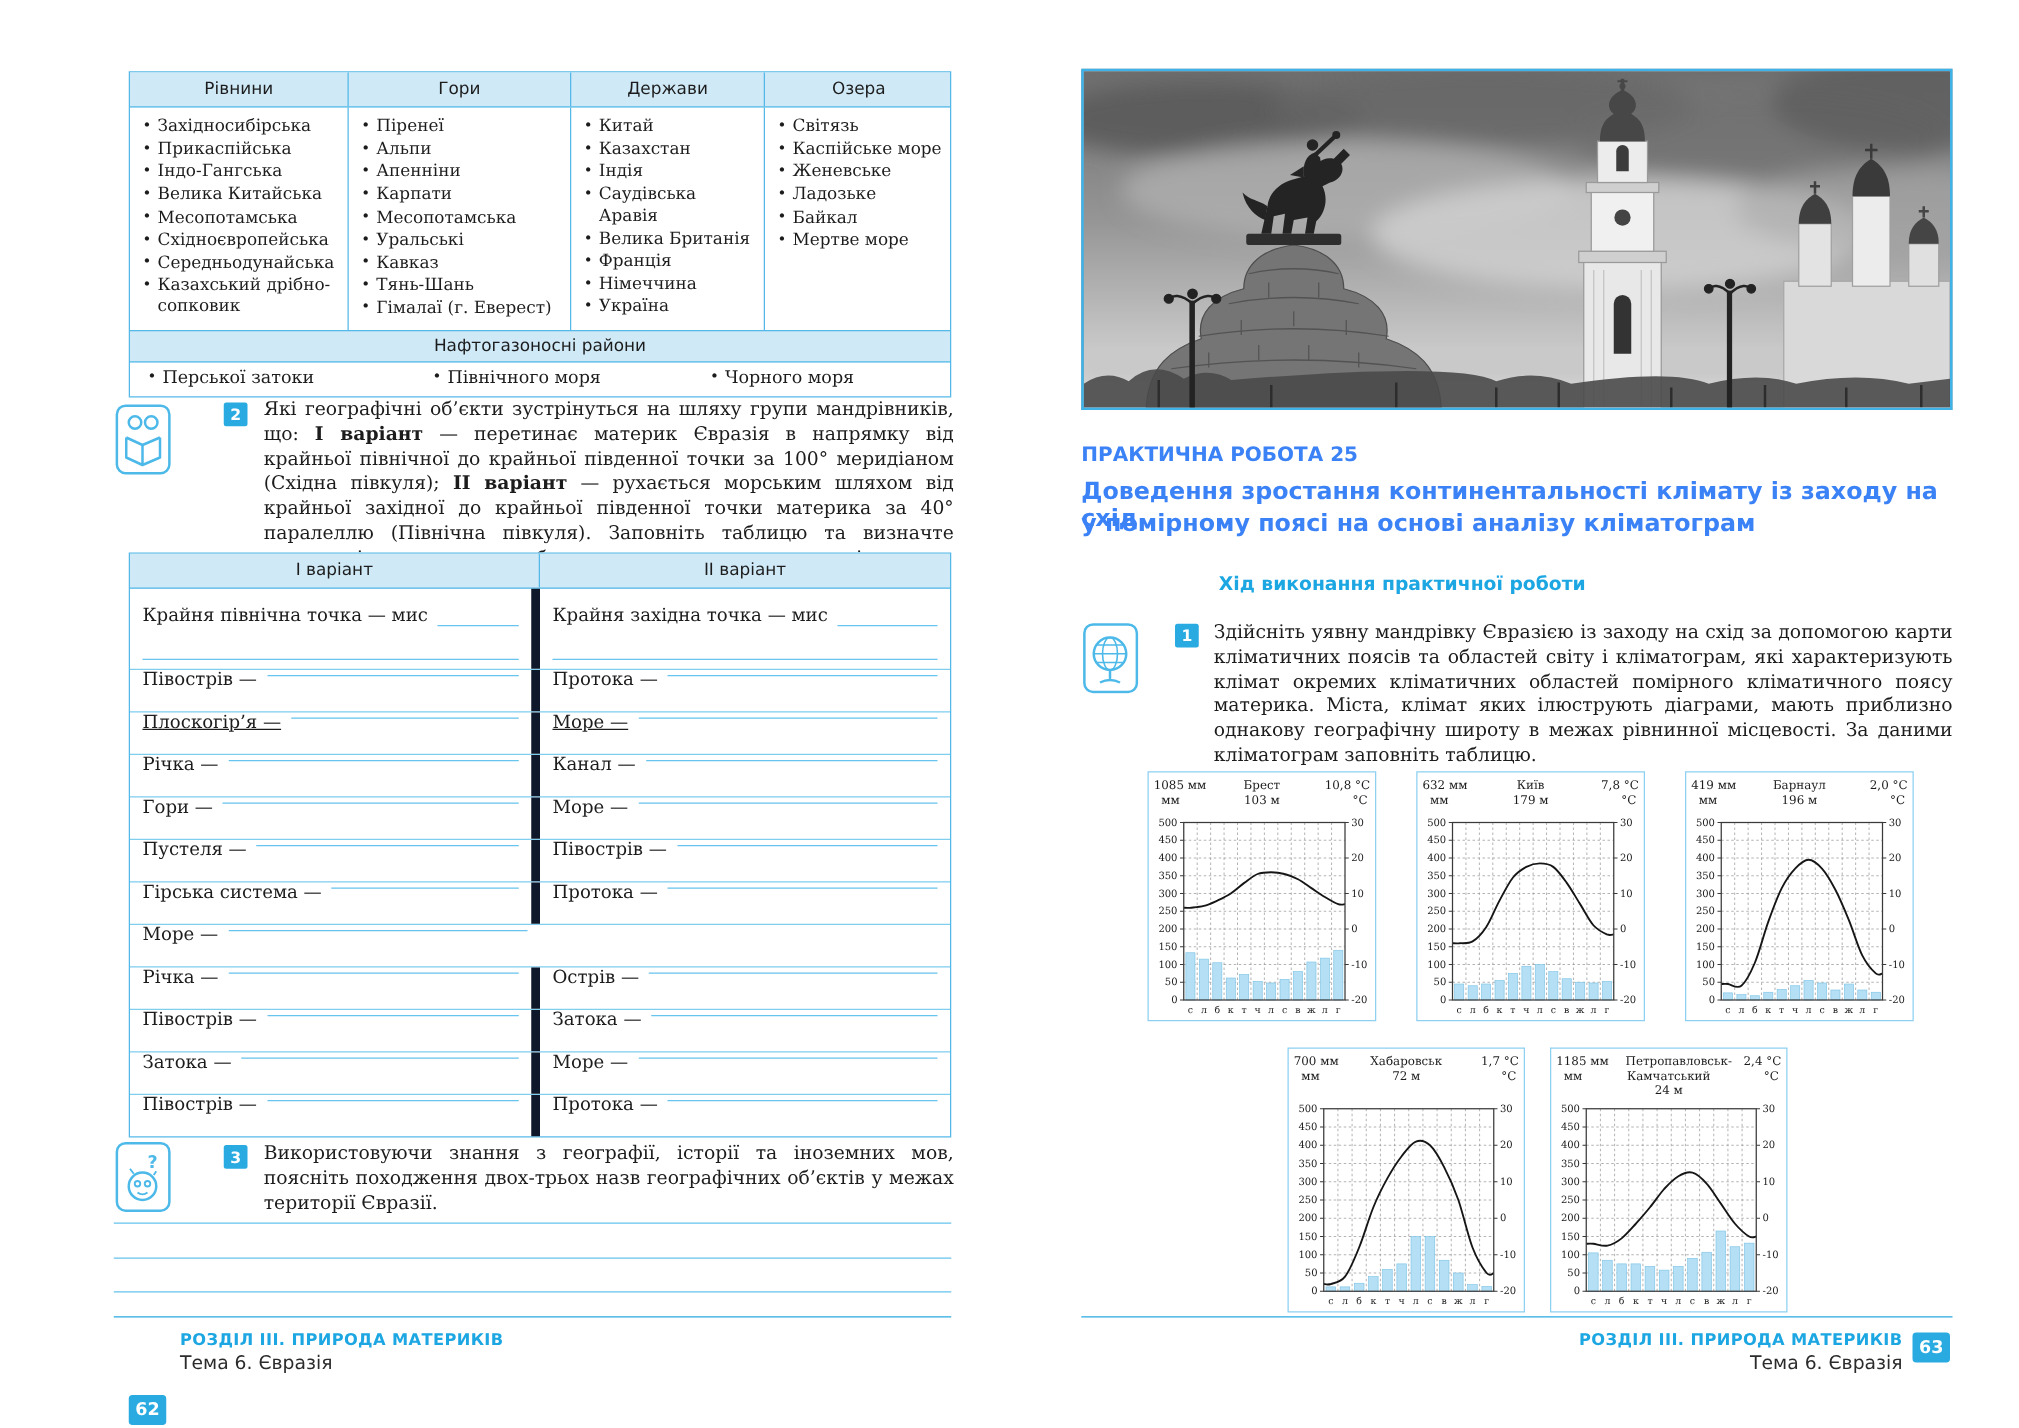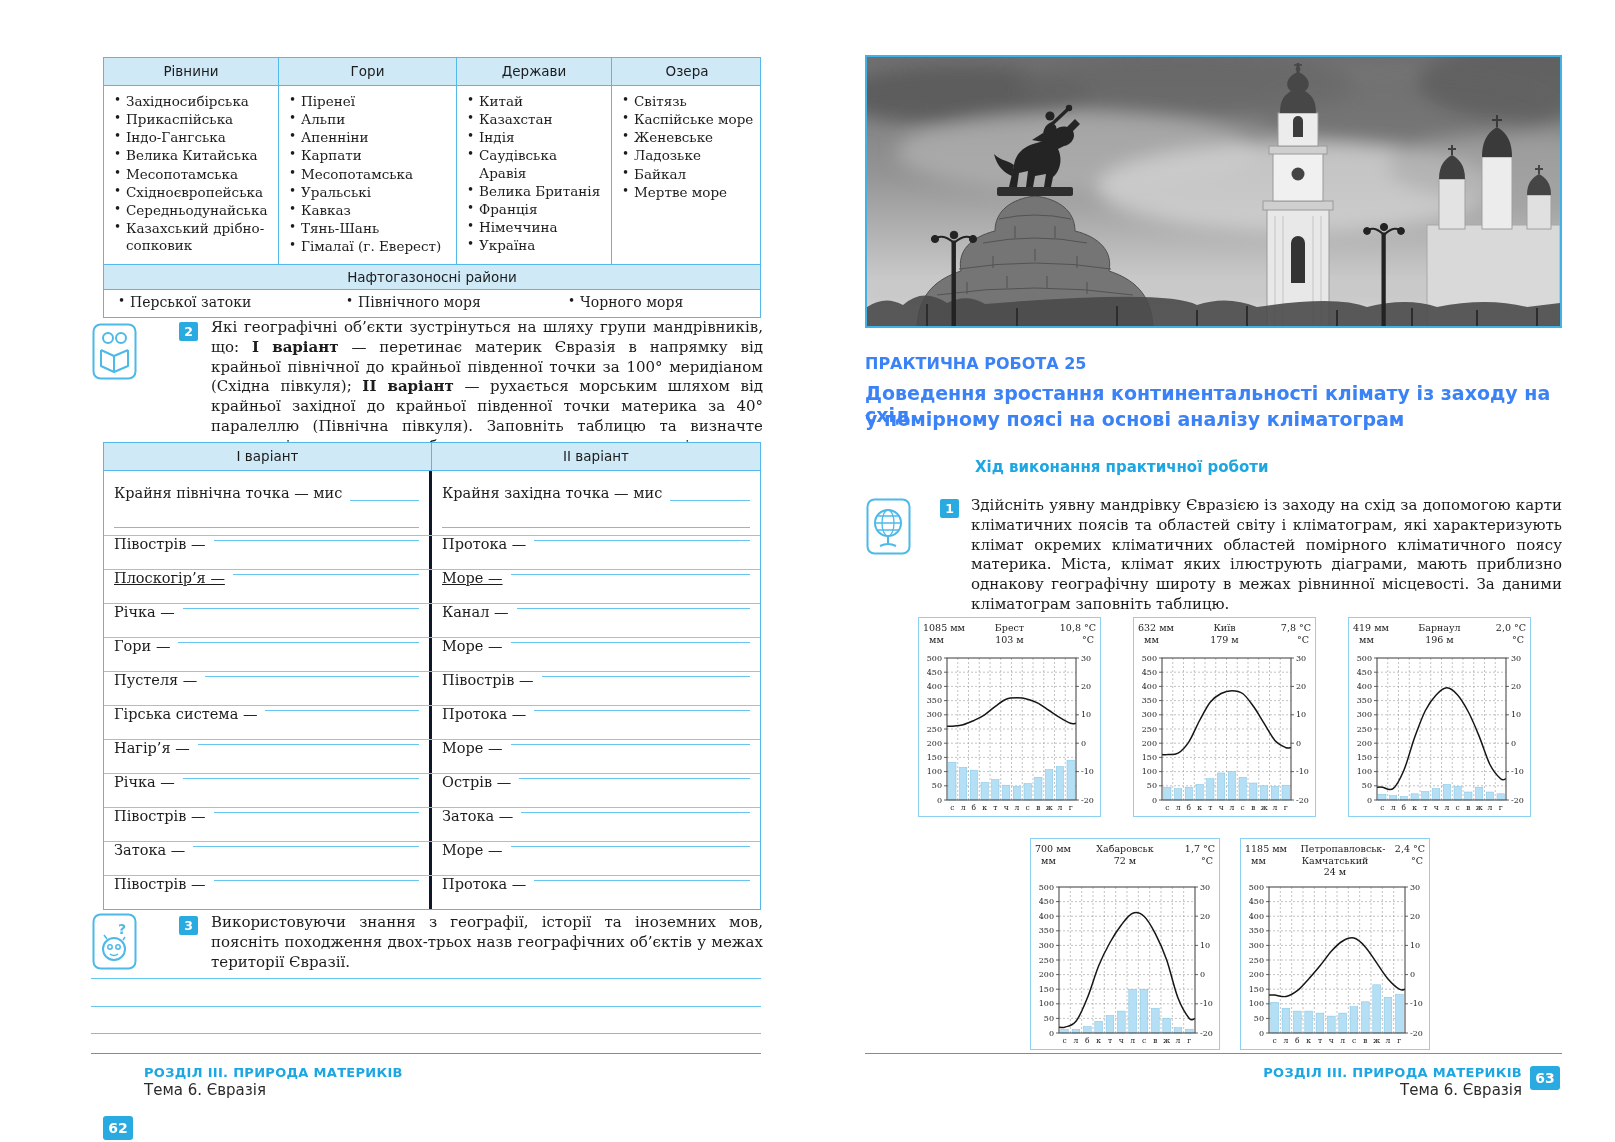--- a/index.html
+++ b/index.html
@@ -26,21 +26,21 @@
   .icon-box{position:absolute;width:45px;height:57px}
   .mtext{position:absolute;font-size:15px;line-height:1.32;text-align:justify}
   
   #vtable{left:75px;top:442px;width:658px;border:1.5px solid #54b9e8;box-sizing:border-box;background:#fff}
   .vhead{display:grid;grid-template-columns:1fr 1fr;background:#cfe9f7;border-bottom:1px solid #54b9e8}
   .vhc{height:27px;line-height:27px;text-align:center;font-family:"DejaVu Sans",sans-serif;font-size:13.5px}
   .vhc.first{border-right:1px solid #54b9e8}
   .vrow{display:grid;grid-template-columns:1fr 1fr;border-bottom:1px solid #7fcdef}
   .vrow:last-child{border-bottom:none}
   .vcell{display:flex;align-items:flex-start;padding:0 10px 7px 10px;box-sizing:border-box}
-  .vcell.first{border-right:3px solid #0f172a}
+  .vcell.first{border-right:7px solid #0f172a}
   .vcell.tall{flex-direction:column;align-items:stretch;justify-content:flex-end}
   .cellline{display:flex;align-items:flex-end}
   .lbl{white-space:nowrap;padding-right:8px;font-size:14.5px}
   .fill{flex:1;border-bottom:1.5px solid #66c4ee;height:4px}
   .fill2{border-bottom:1.5px solid #66c4ee;height:4px;margin-top:22px}
   .wline{position:absolute;border-bottom:1.5px solid #66c4ee;height:0}
   
   .rule{position:absolute;height:0;border-top:1.5px solid #29abe2}
   .pbadge{position:absolute;width:30px;height:24px;background:#29abe2;color:#fff;border-radius:3px;
           font-family:"DejaVu Sans",sans-serif;font-weight:bold;font-size:14px;text-align:center;line-height:24px}
@@ -305,24 +305,20 @@
           <div class="vcell first">
             <span class="lbl">Гірська система —</span>
             <span class="fill"></span>
           </div>
           <div class="vcell">
             <span class="lbl">Протока —</span>
             <span class="fill"></span>
           </div>
         </div>
         <div class="vrow" style="height: 33px;">
-          <div class="vcell first">
-            <span class="lbl">Нагір’я —</span>
-            <span class="fill"></span>
-          </div>
           <div class="vcell">
             <span class="lbl">Море —</span>
             <span class="fill"></span>
           </div>
         </div>
         <div class="vrow" style="height: 33px;">
           <div class="vcell first">
             <span class="lbl">Річка —</span>
             <span class="fill"></span>
           </div>

